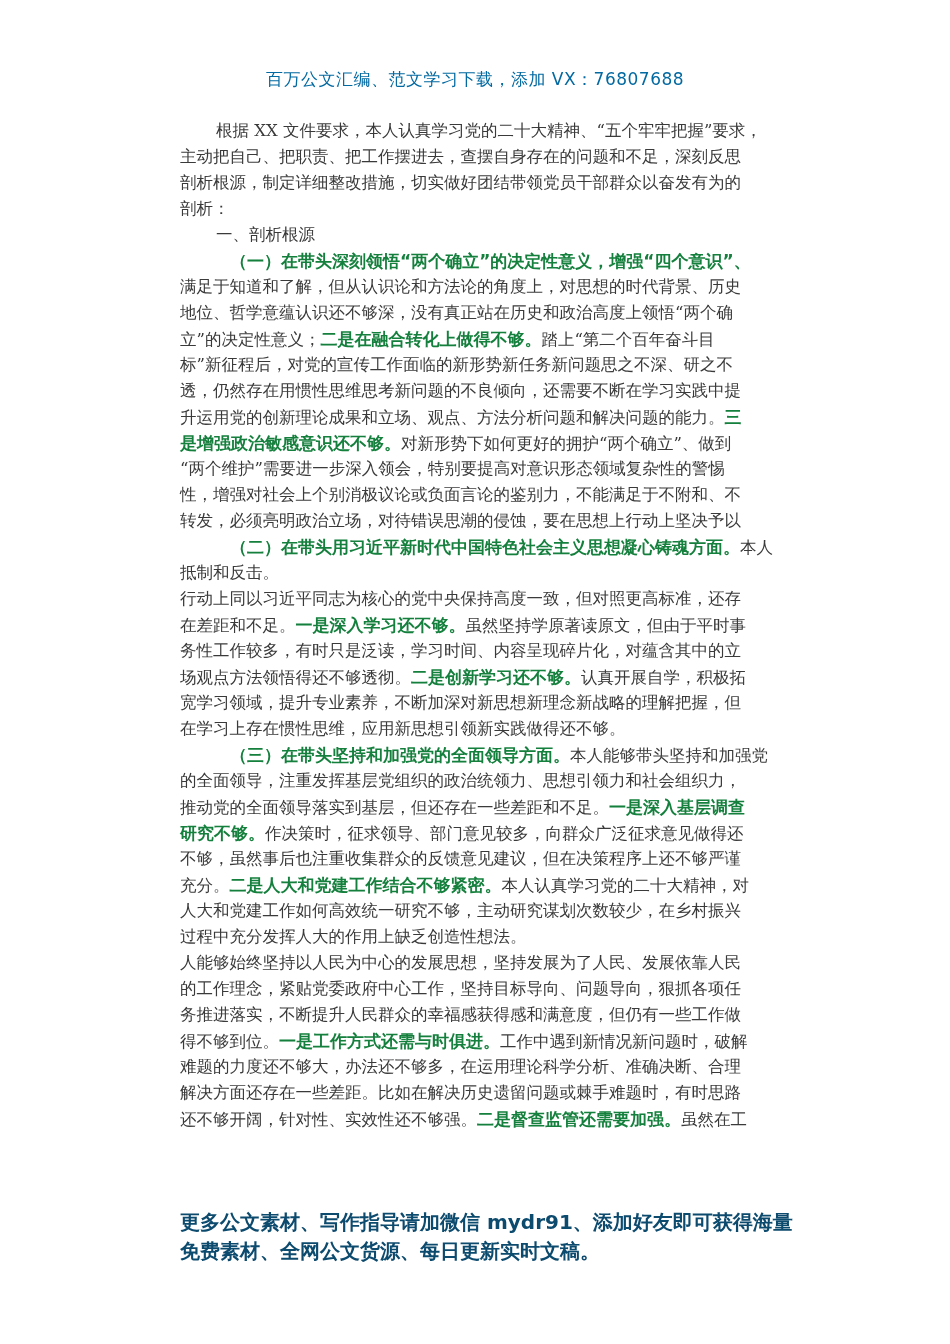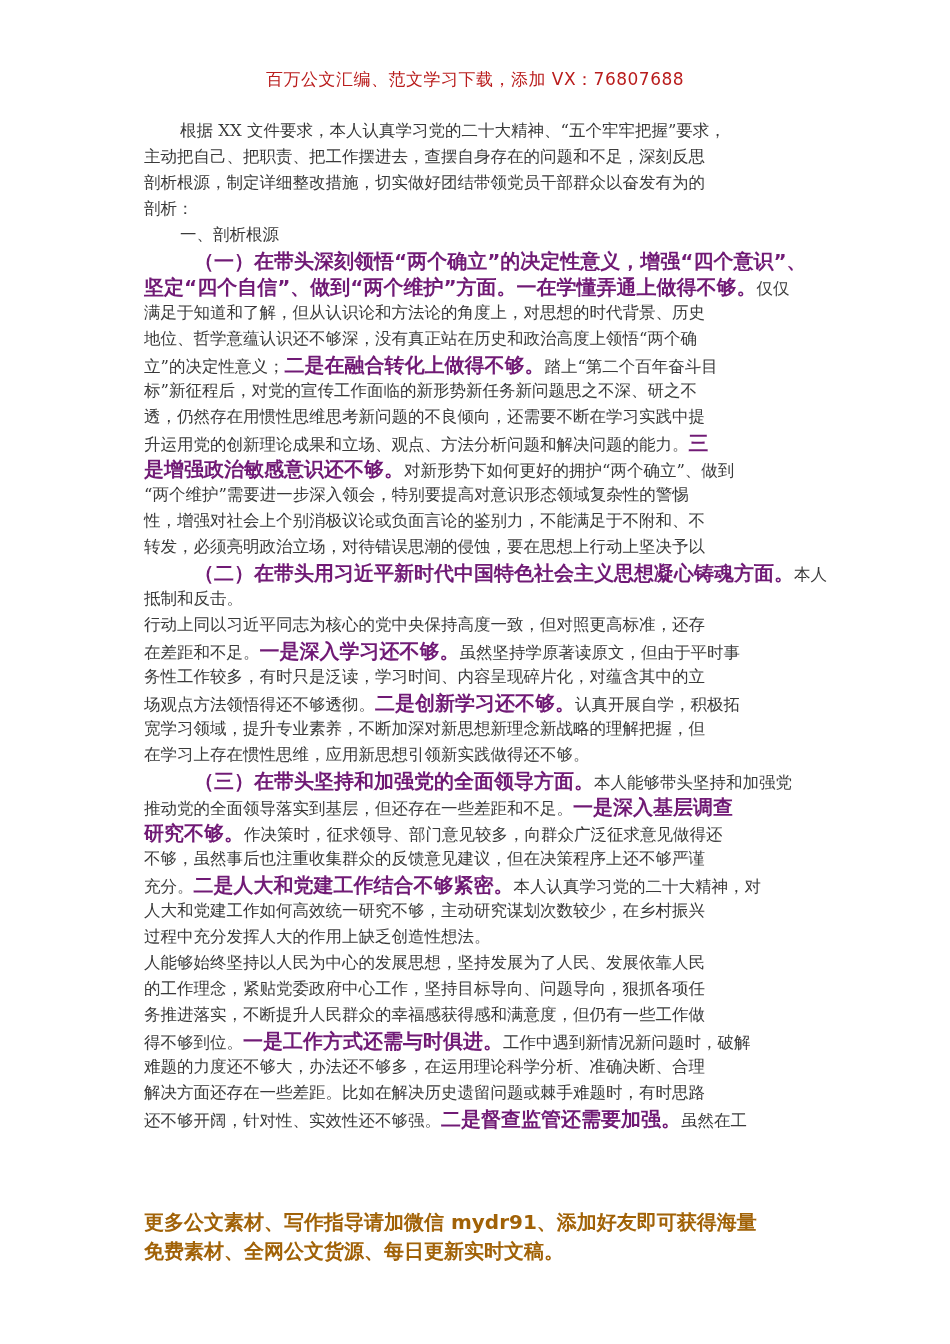--- a/index.html
+++ b/index.html
@@ -1,53 +1,52 @@
 <!DOCTYPE html>
 <html><head>
 <meta charset="utf-8">
 <style>
   html, body { margin: 0; padding: 0; background: #ffffff; }
   body { width: 950px; height: 1344px; position: relative; overflow: hidden; }
   .page { position: absolute; left: 0; top: 0; width: 950px; height: 1344px; background: #fff; }
   .header-banner {
     position: absolute; left: 0; width: 950px; top: 68px; text-align: center;
-    font-family: "DejaVu Sans", sans-serif; font-size: 17px; color: #b91c1c; letter-spacing: 0.5px;
+    font-family: "DejaVu Sans", sans-serif; font-size: 17px; color: #0369a1; letter-spacing: 0.5px;
   }
   .body-text {
     position: absolute; left: 144px; top: 118px; width: 670px;
     font-family: "DejaVu Serif", serif; font-size: 16.5px; color: #3a3a3a;
   }
-  .line { height: 26px; line-height: 26px; white-space: nowrap; }
+  .line { height: 26px; line-height: 26px; white-space: nowrap; margin-left: 36px; }
   .indent { padding-left: 36px; }
   .indent-h { padding-left: 50px; }
-  .b { font-weight: bold; color: #701a75; font-family: "DejaVu Sans", sans-serif; font-size: 20px; }
+  .b { font-weight: bold; color: #15803d; font-family: "DejaVu Sans", sans-serif; font-size: 17px; }
   .footer-note {
     position: absolute; left: 144px; top: 1208px; width: 680px;
-    font-family: "DejaVu Sans", sans-serif; font-size: 20px; font-weight: bold; color: #a16207;
+    font-family: "DejaVu Sans", sans-serif; font-size: 20px; font-weight: bold; color: #0c4a6e;
   }
   .footer-note .line { height: 29px; line-height: 29px; }
 </style>
 </head>
 <body>
 
 <div class="page">
 
   <div class="header-banner">百万公文汇编、范文学习下载，添加 VX：76807688</div>
 
   <div class="body-text">
 
     <div class="line indent">根据 XX 文件要求，本人认真学习党的二十大精神、“五个牢牢把握”要求，</div>
     <div class="line">主动把自己、把职责、把工作摆进去，查摆自身存在的问题和不足，深刻反思</div>
     <div class="line">剖析根源，制定详细整改措施，切实做好团结带领党员干部群众以奋发有为的</div>
     <div class="line">剖析：</div>
 
     <div class="line indent">一、剖析根源</div>
 
     <div class="line indent-h"><span class="b">（一）在带头深刻领悟“两个确立”的决定性意义，增强“四个意识”、</span></div>
-    <div class="line"><span class="b">坚定“四个自信”、做到“两个维护”方面。一在学懂弄通上做得不够。</span><span>仅仅</span></div>
     <div class="line">满足于知道和了解，但从认识论和方法论的角度上，对思想的时代背景、历史</div>
     <div class="line">地位、哲学意蕴认识还不够深，没有真正站在历史和政治高度上领悟“两个确</div>
     <div class="line"><span>立”的决定性意义；</span><span class="b">二是在融合转化上做得不够。</span><span>踏上“第二个百年奋斗目</span></div>
     <div class="line">标”新征程后，对党的宣传工作面临的新形势新任务新问题思之不深、研之不</div>
     <div class="line">透，仍然存在用惯性思维思考新问题的不良倾向，还需要不断在学习实践中提</div>
     <div class="line"><span>升运用党的创新理论成果和立场、观点、方法分析问题和解决问题的能力。</span><span class="b">三</span></div>
     <div class="line"><span class="b">是增强政治敏感意识还不够。</span><span>对新形势下如何更好的拥护“两个确立”、做到</span></div>
     <div class="line">“两个维护”需要进一步深入领会，特别要提高对意识形态领域复杂性的警惕</div>
     <div class="line">性，增强对社会上个别消极议论或负面言论的鉴别力，不能满足于不附和、不</div>
     <div class="line">转发，必须亮明政治立场，对待错误思潮的侵蚀，要在思想上行动上坚决予以</div>
@@ -55,20 +54,21 @@
 
     <div class="line">抵制和反击。</div>
     <div class="line">行动上同以习近平同志为核心的党中央保持高度一致，但对照更高标准，还存</div>
     <div class="line"><span>在差距和不足。</span><span class="b">一是深入学习还不够。</span><span>虽然坚持学原著读原文，但由于平时事</span></div>
     <div class="line">务性工作较多，有时只是泛读，学习时间、内容呈现碎片化，对蕴含其中的立</div>
     <div class="line"><span>场观点方法领悟得还不够透彻。</span><span class="b">二是创新学习还不够。</span><span>认真开展自学，积极拓</span></div>
     <div class="line">宽学习领域，提升专业素养，不断加深对新思想新理念新战略的理解把握，但</div>
     <div class="line">在学习上存在惯性思维，应用新思想引领新实践做得还不够。</div>
 
     <div class="line indent-h"><span class="b">（三）在带头坚持和加强党的全面领导方面。</span><span>本人能够带头坚持和加强党</span></div>
+    <div class="line">的全面领导，注重发挥基层党组织的政治统领力、思想引领力和社会组织力，</div>
     <div class="line"><span>推动党的全面领导落实到基层，但还存在一些差距和不足。</span><span class="b">一是深入基层调查</span></div>
     <div class="line"><span class="b">研究不够。</span><span>作决策时，征求领导、部门意见较多，向群众广泛征求意见做得还</span></div>
     <div class="line">不够，虽然事后也注重收集群众的反馈意见建议，但在决策程序上还不够严谨</div>
     <div class="line"><span>充分。</span><span class="b">二是人大和党建工作结合不够紧密。</span><span>本人认真学习党的二十大精神，对</span></div>
     <div class="line">人大和党建工作如何高效统一研究不够，主动研究谋划次数较少，在乡村振兴</div>
     <div class="line">过程中充分发挥人大的作用上缺乏创造性想法。</div>
 
     <div class="line">人能够始终坚持以人民为中心的发展思想，坚持发展为了人民、发展依靠人民</div>
     <div class="line">的工作理念，紧贴党委政府中心工作，坚持目标导向、问题导向，狠抓各项任</div>
     <div class="line">务推进落实，不断提升人民群众的幸福感获得感和满意度，但仍有一些工作做</div>

